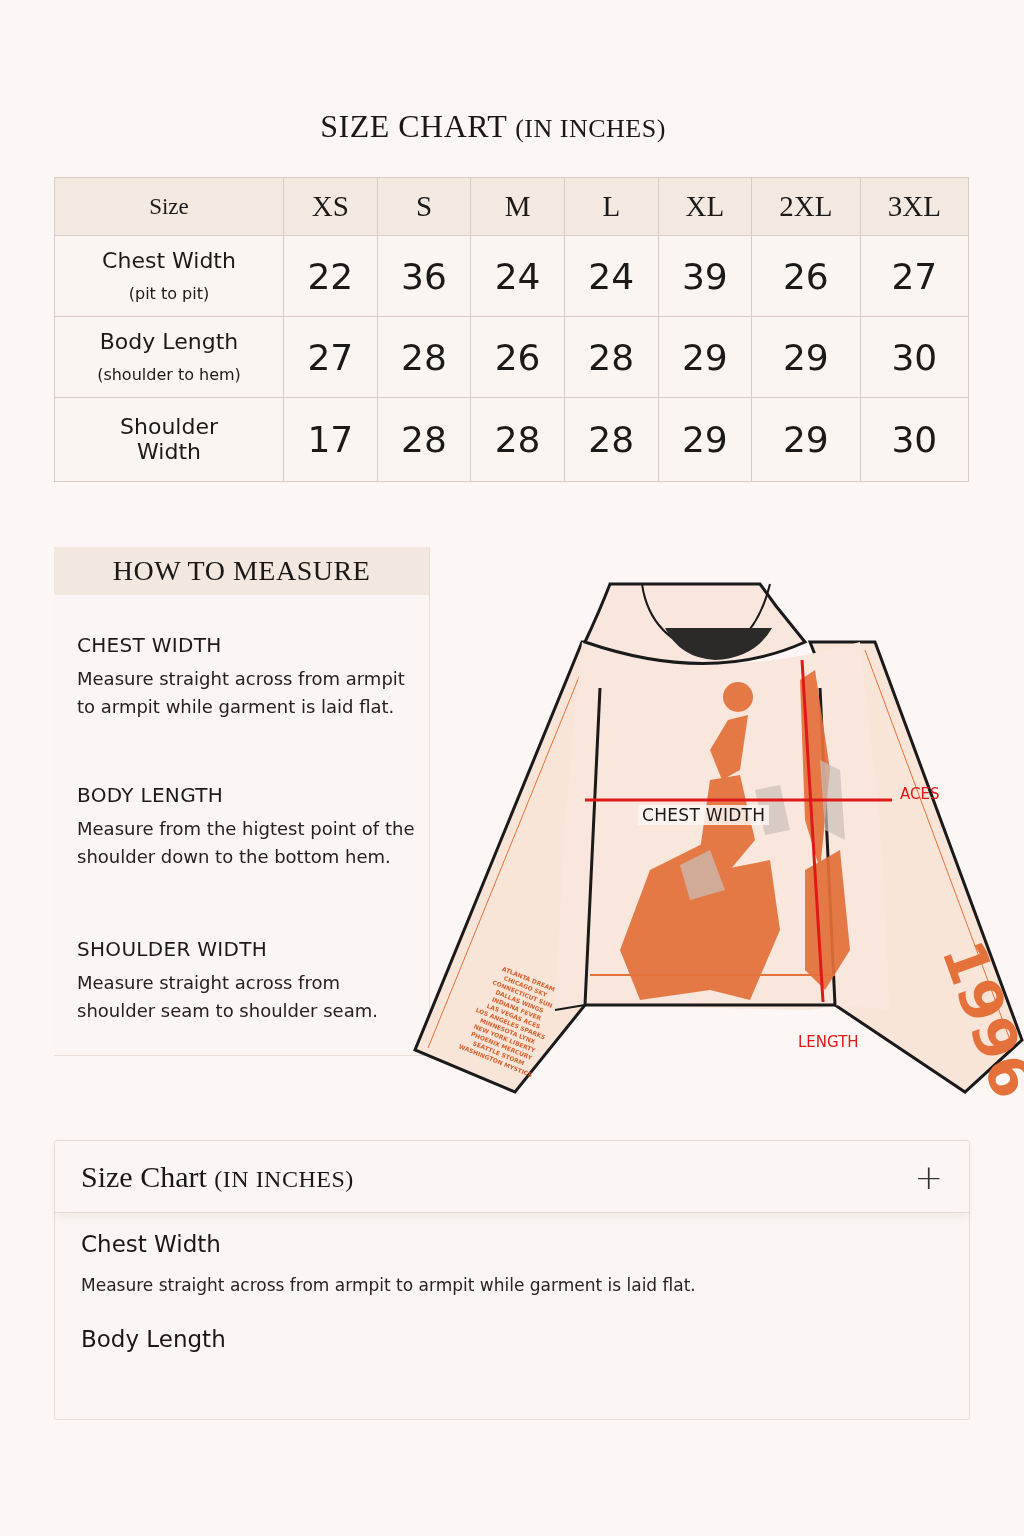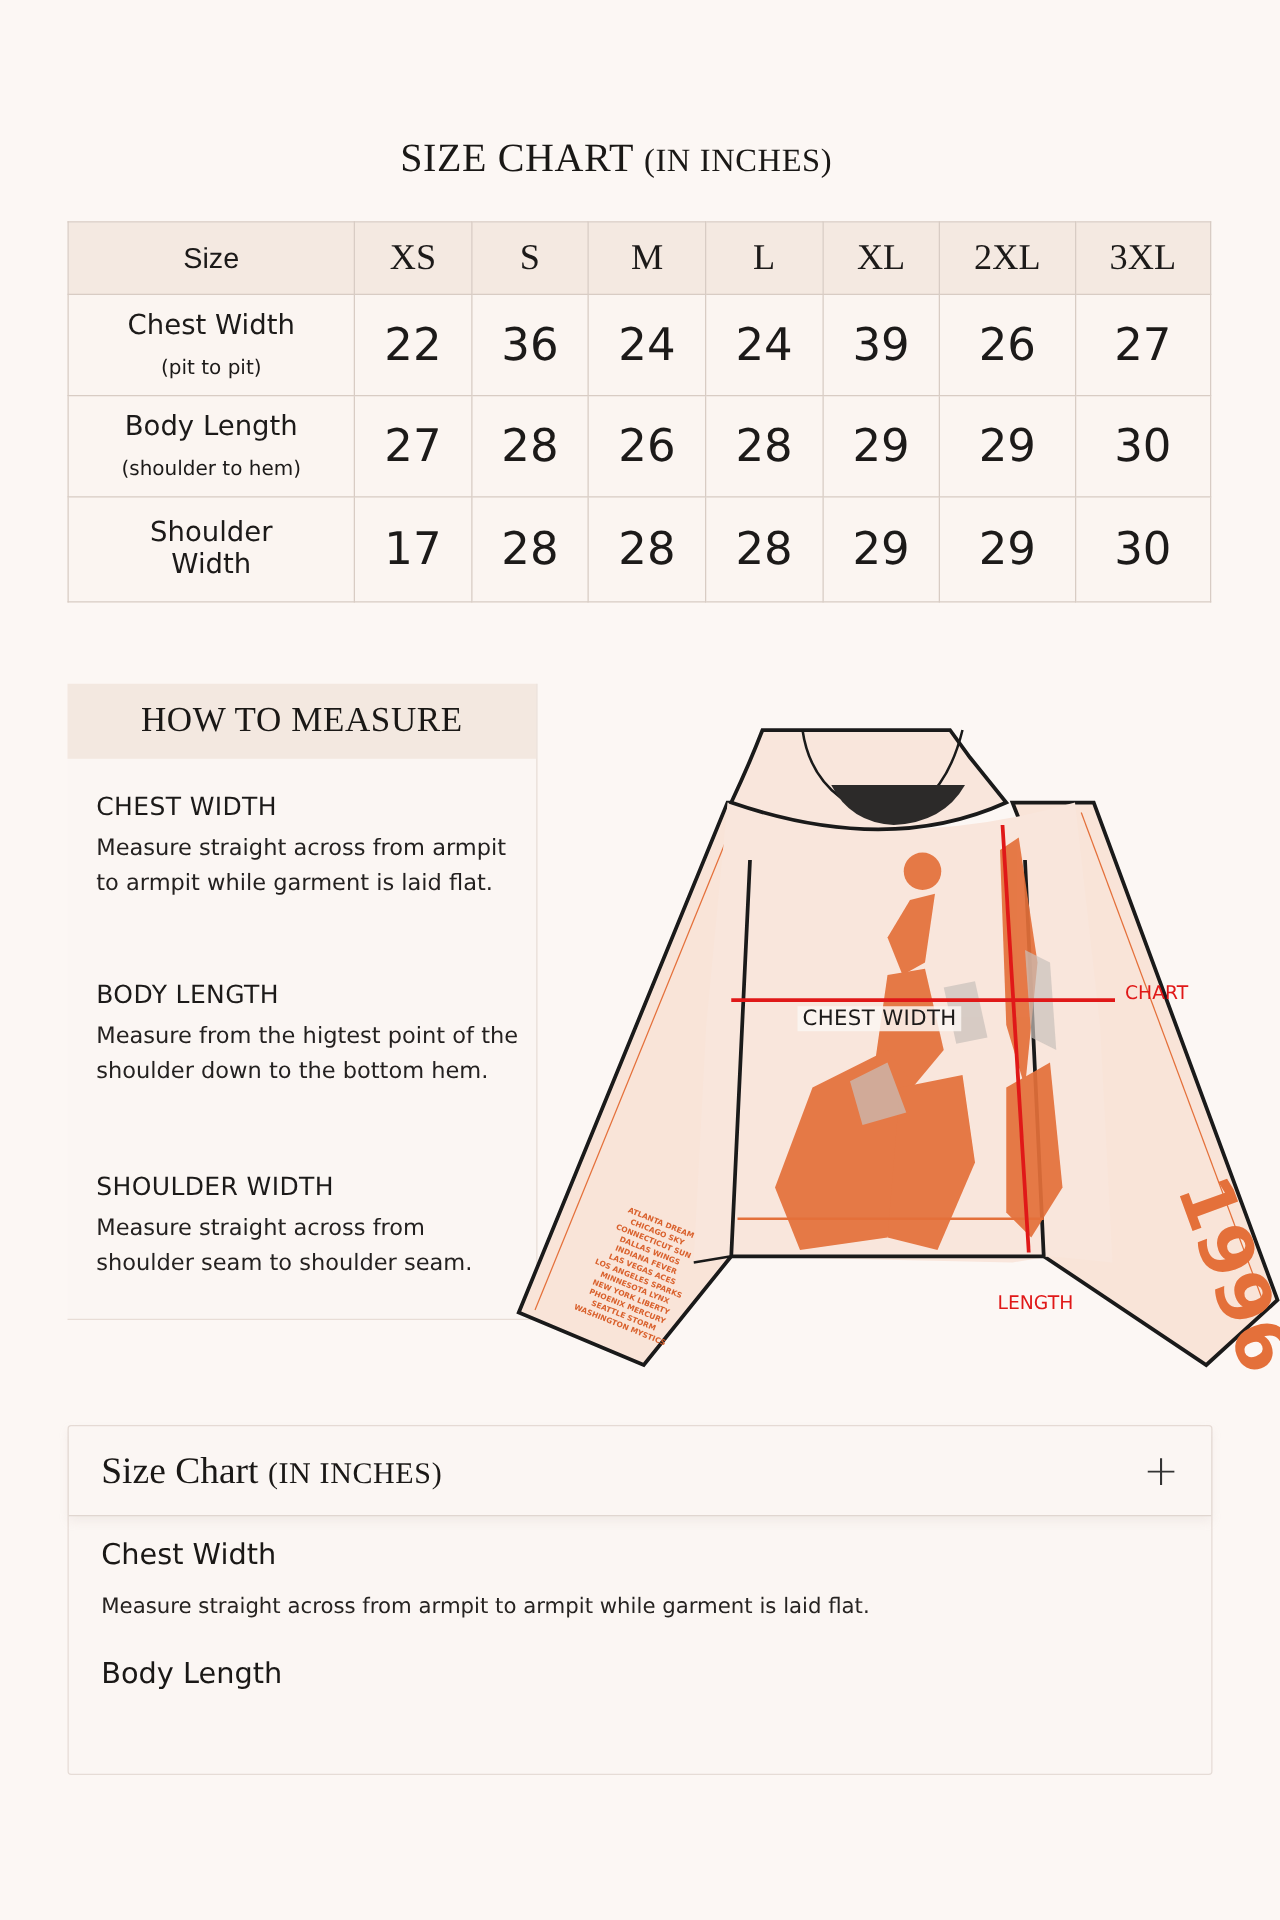--- a/index.html
+++ b/index.html
@@ -13,35 +13,35 @@
   .page-title .small { font-size: 26px; }
 
   
   .size-table {
     position: absolute; left: 54px; top: 177px; width: 915px;
     border-collapse: collapse; background: #fbf5f1;
   }
   .size-table td, .size-table th { border: 1.5px solid #d8ccc4; text-align: center; }
   .size-table thead tr { height: 58px; background: #f4e9e1; }
   .size-table thead th { font-family: "Liberation Serif", serif; font-weight: normal; font-size: 29px; color: #1c1a19; }
-  .size-table thead th.first { font-family: Liberation Sans, sans-serif; font-size: 23px; }
+  .size-table thead th.first { font-family: Liberation Serif, serif; font-size: 23px; }
   .size-table tbody tr { height: 81px; }
   .size-table tbody tr:last-child { height: 84px; }
   .size-table td.label { width: 229px; line-height: 1.1; }
   .size-table td.label .main { display: block; font-size: 22px; }
   .size-table td.label .sub { display: block; font-size: 16px; margin-top: 12px; }
   .size-table td.val { font-size: 36px; }
 
   
   .how-panel {
     position: absolute; left: 54px; top: 547px; width: 376px; height: 509px;
     background: #fbf6f3; border-right: 1.5px solid #e8ddd6; border-bottom: 1.5px solid #e8ddd6;
   }
   .how-panel .head {
-    height: 60px; background: #f3e8e0; display: flex; align-items: center; justify-content: center;
+    height: 48px; background: #f3e8e0; display: flex; align-items: center; justify-content: center;
     font-family: "Liberation Serif", serif; font-size: 28px; letter-spacing: 0.5px; color: #1a1816;
   }
   .how-panel .sec { position: absolute; left: 23px; width: 345px; }
   .how-panel .sec h3 { font-weight: normal; font-size: 20px; letter-spacing: 0.3px; margin-bottom: 8px; }
   .how-panel .sec p { font-size: 18px; line-height: 28px; color: #242120; }
 
   
   .diagram { position: absolute; left: 410px; top: 570px; width: 614px; height: 530px; }
 
   
@@ -172,21 +172,21 @@
       <path d="M410 190 L430 200 L435 270 L415 260 Z"></path>
     </g>
     <line x1="180" y1="405" x2="425" y2="405" stroke="#e4703a" stroke-width="2"></line>
 
     <line x1="175" y1="230" x2="482" y2="230" stroke="#e01818" stroke-width="3"></line>
     <line x1="392" y1="90" x2="413" y2="432" stroke="#e01818" stroke-width="3"></line>
 
     <text x="525" y="390" transform="rotate(70 535 390)" font-family="DejaVu Sans, sans-serif" font-weight="bold" font-size="58" fill="#e4703a">1996</text>
   </svg>
   <div style="position:absolute;left:228px;top:235px;font-size:17px;letter-spacing:0.3px;background:rgba(252,246,242,0.85);padding:0 4px;">CHEST WIDTH</div>
-  <div style="position:absolute;left:490px;top:215px;font-size:15px;color:#e01818;">CHART</div>
+  <div style="position:absolute;left:490px;top:215px;font-size:15px;color:#e01818;">ACES</div>
   <div style="position:absolute;left:388px;top:453px;font-size:15px;color:#e01818;margin-top:10px;">LENGTH</div>
   <div style="position:absolute;left:42px;top:402px;width:120px;font-size:6px;line-height:8px;color:#d9602c;text-align:center;transform:rotate(22deg);font-weight:bold;">
     <div>ATLANTA DREAM</div>
       <div>CHICAGO SKY</div>
       <div>CONNECTICUT SUN</div>
       <div>DALLAS WINGS</div>
       <div>INDIANA FEVER</div>
       <div>LAS VEGAS ACES</div>
       <div>LOS ANGELES SPARKS</div>
       <div>MINNESOTA LYNX</div>

